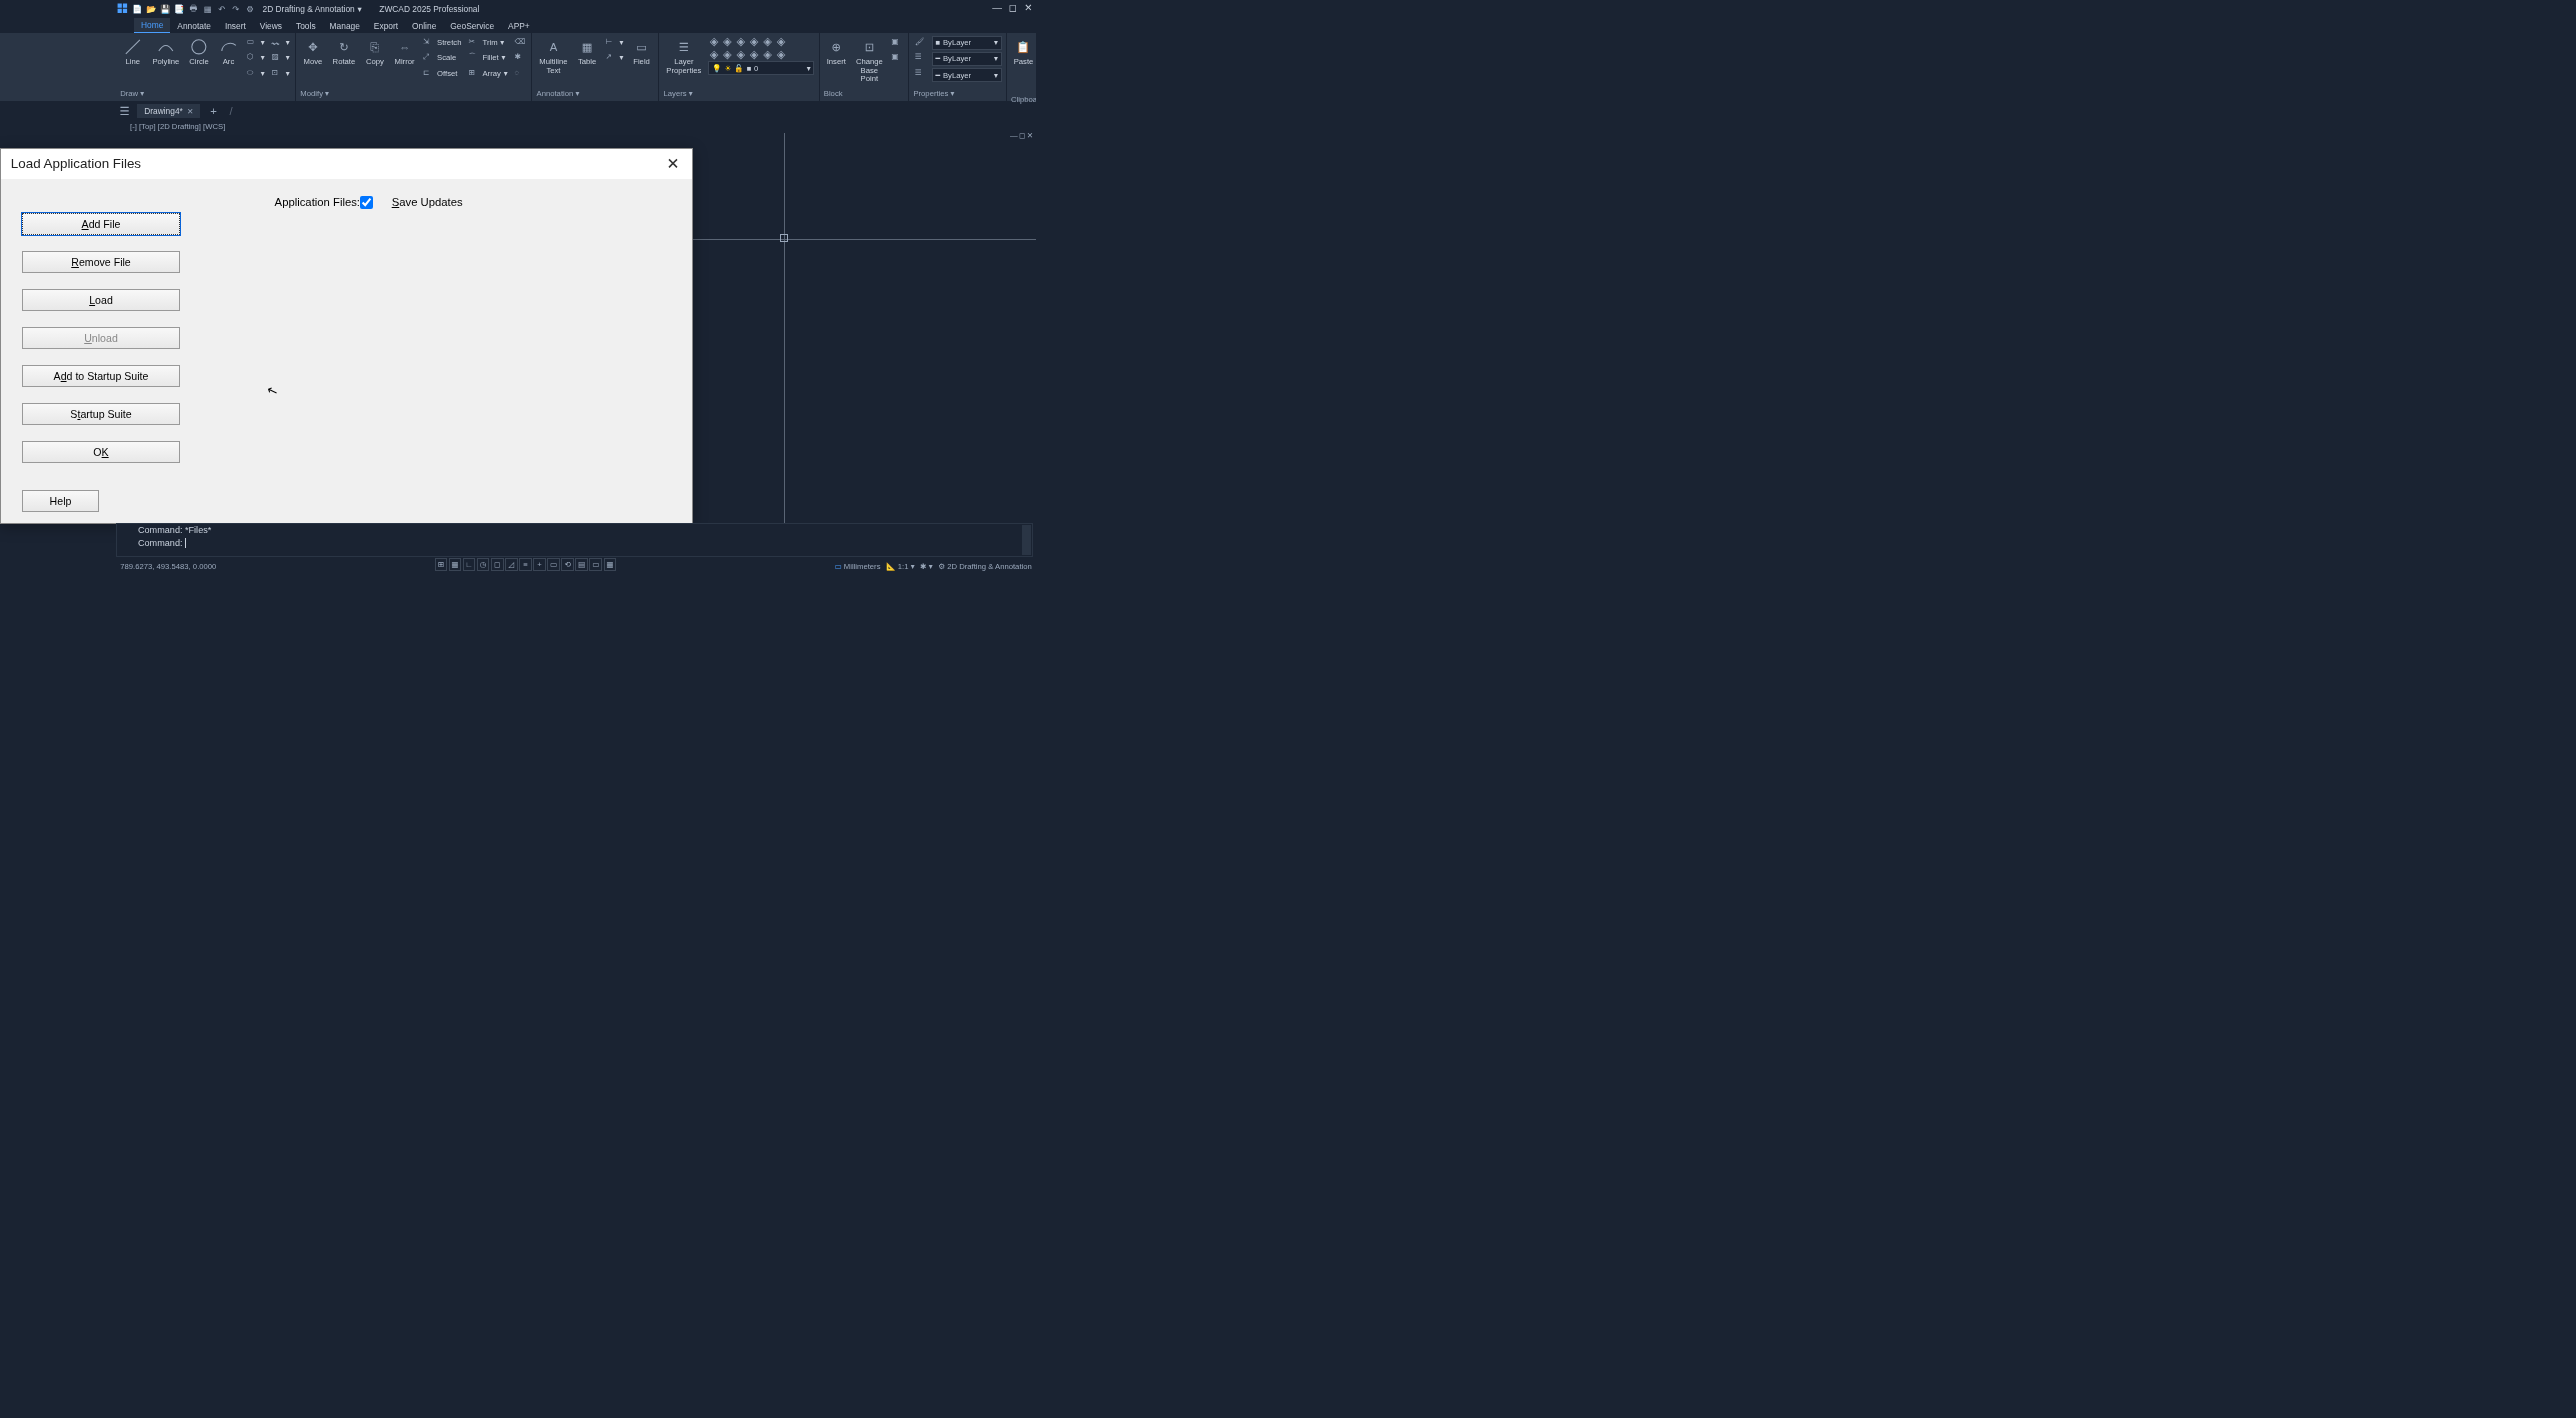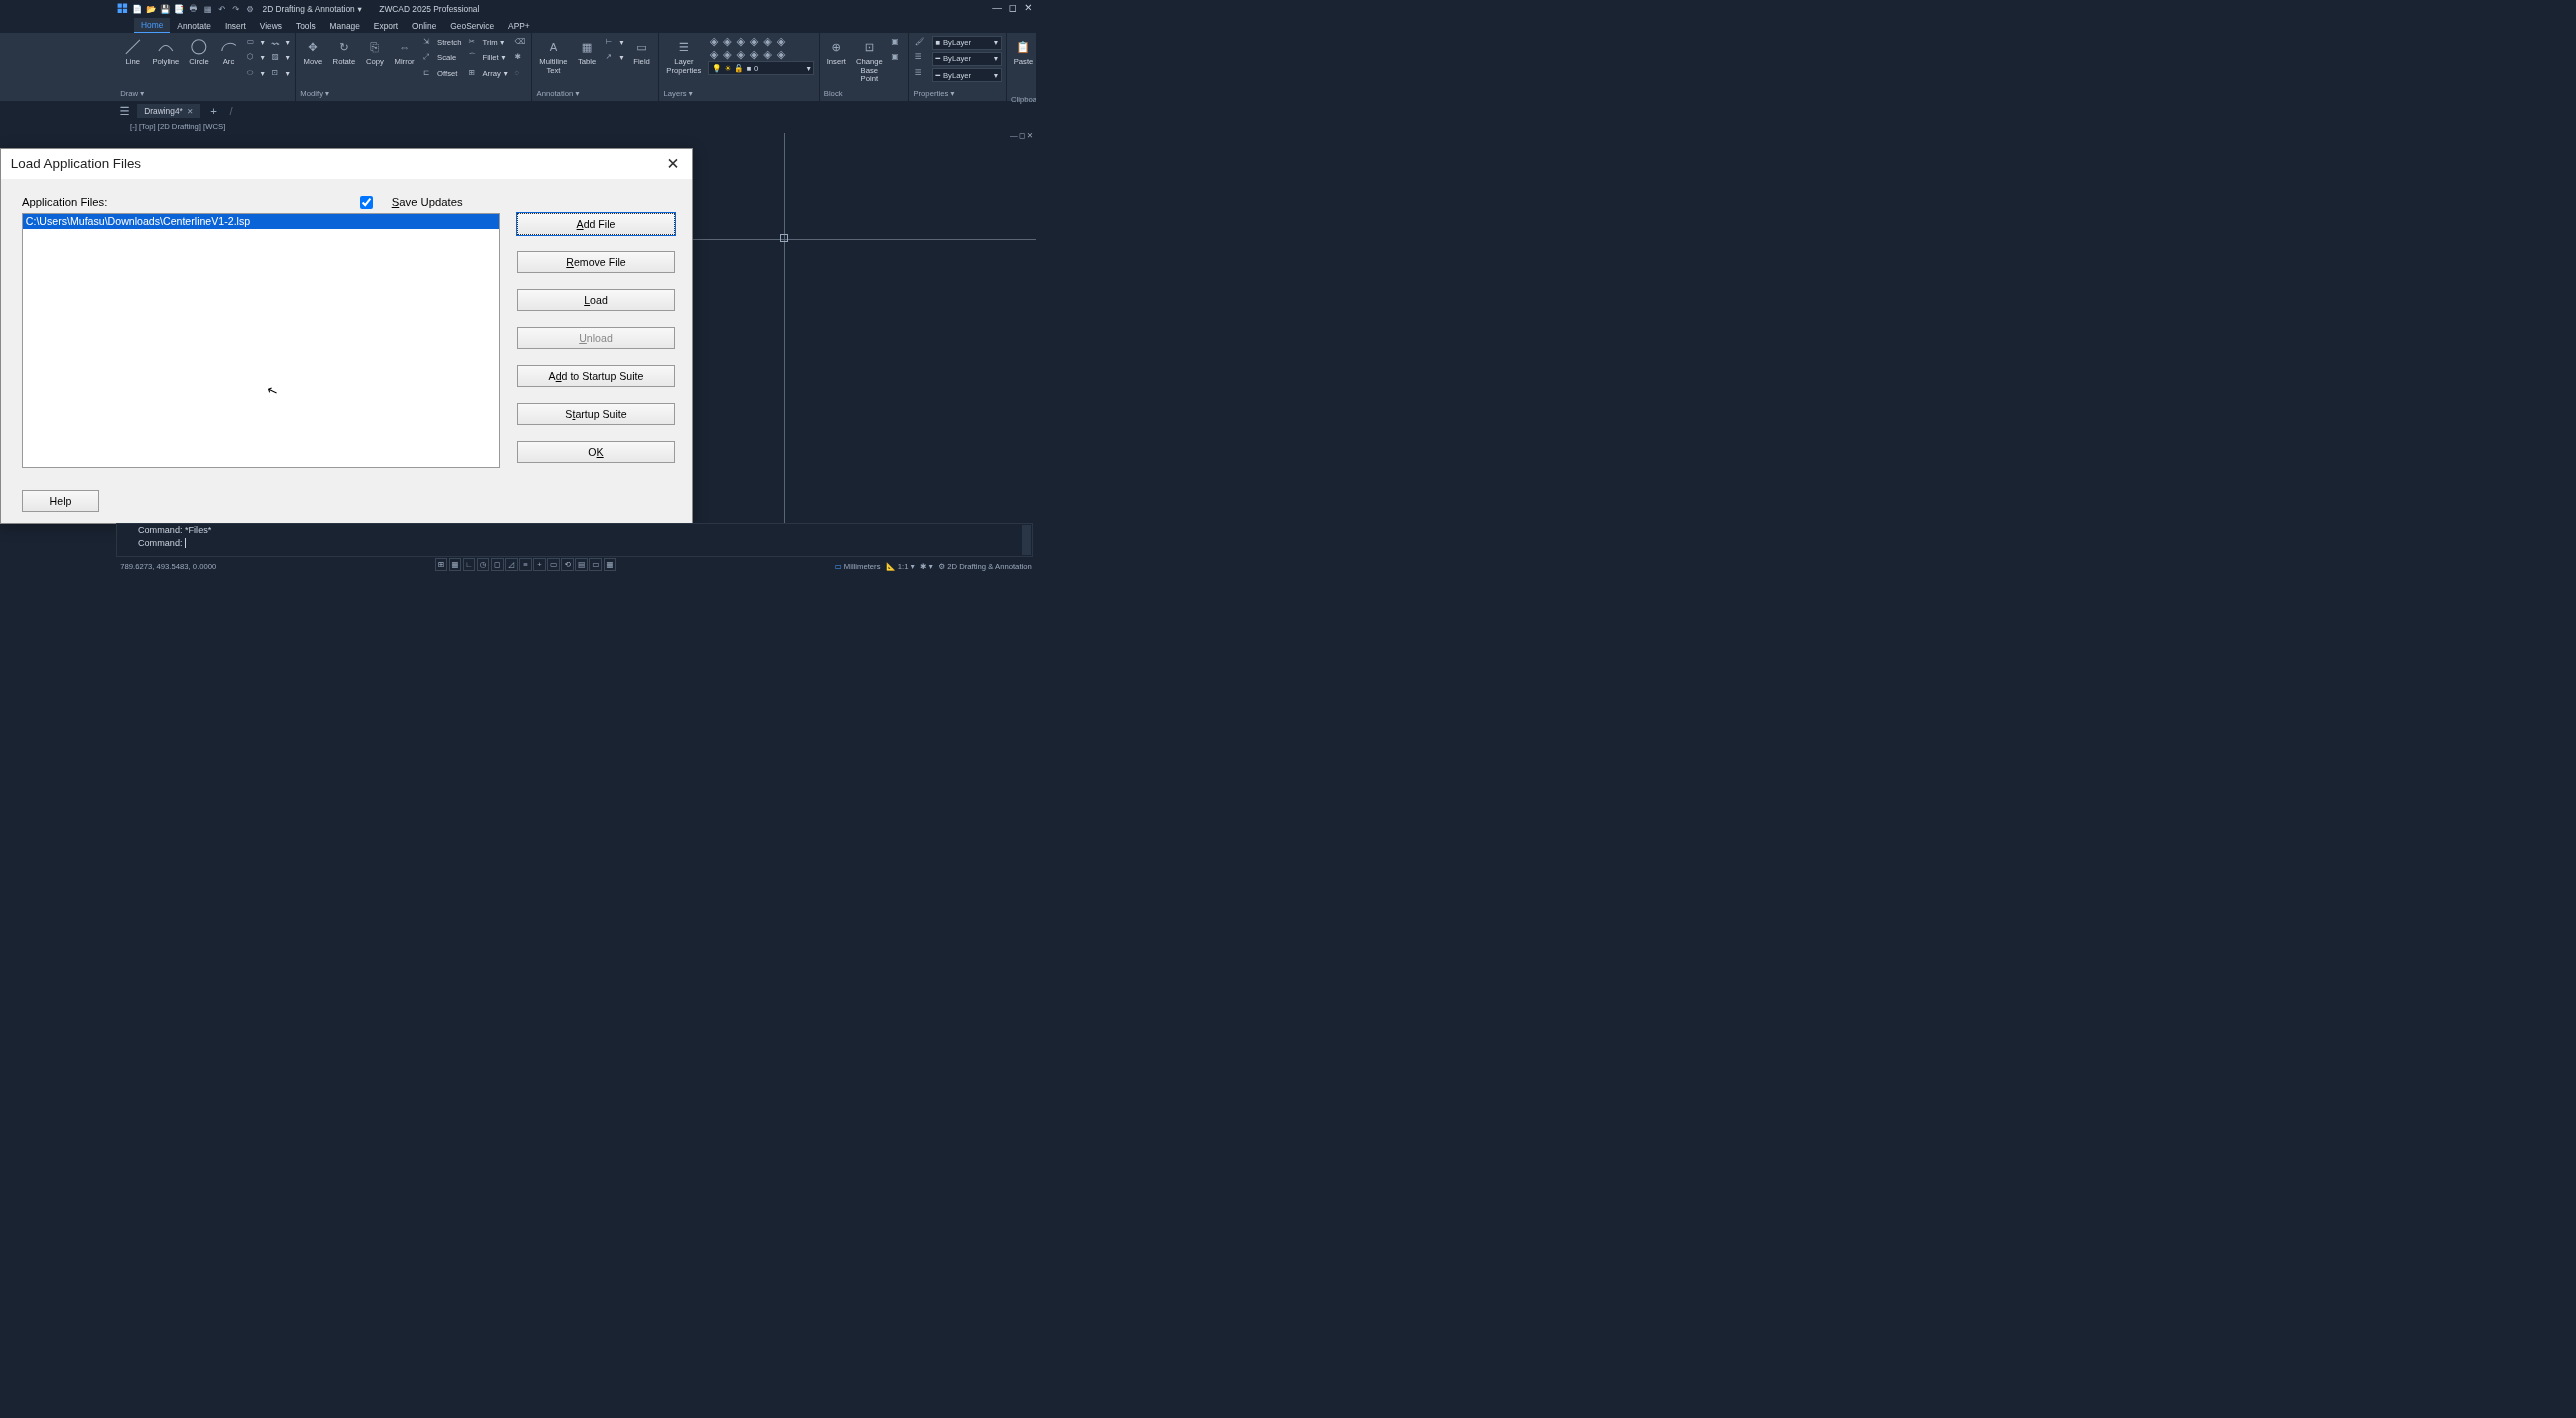--- a/index.html
+++ b/index.html
@@ -322,20 +322,21 @@
     }
     .dialog-top-row {
       display: flex;
       align-items: center;
       margin-bottom: 4.2px;
     }
     .app-files-label {
       font-size: 11.3px;
       color: #000;
       flex: 0 0 338px;
+      text-align: right;
     }
     .save-updates {
       display: flex;
       align-items: center;
       gap: 19px;
       font-size: 11.3px;
       color: #000;
     }
     .save-updates input {
       width: 12.7px;
@@ -807,23 +808,20 @@
   </div>
   <div class="dialog-body">
     <div class="dialog-top-row">
       <span class="app-files-label">Application Files:</span>
       <label class="save-updates">
         <input type="checkbox" checked="" style="">
         <span><span class="underline-hint">S</span>ave Updates</span>
       </label>
     </div>
     <div class="dialog-main">
-      <div class="file-listbox">
-        <div class="file-item selected">C:\Users\Mufasu\Downloads\CenterlineV1-2.lsp</div>
-      </div>
       <div class="dialog-buttons">
         <div class="dlg-btn focused"><span class="underline-hint">A</span>dd File</div>
         <div class="dlg-btn"><span class="underline-hint">R</span>emove File</div>
         <div class="dlg-btn"><span class="underline-hint">L</span>oad</div>
         <div class="dlg-btn disabled"><span class="underline-hint">U</span>nload</div>
         <div class="dlg-btn">A<span class="underline-hint">d</span>d to Startup Suite</div>
         <div class="dlg-btn">S<span class="underline-hint">t</span>artup Suite</div>
         <div class="dlg-btn">O<span class="underline-hint">K</span></div>
       </div>
     </div>

